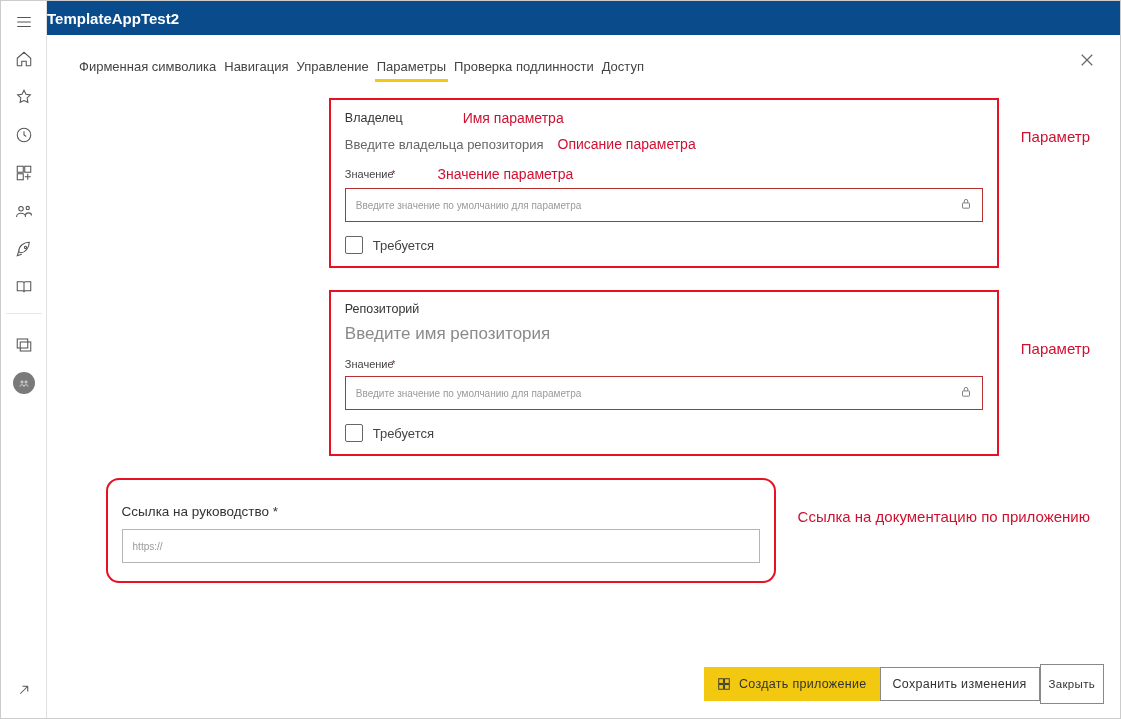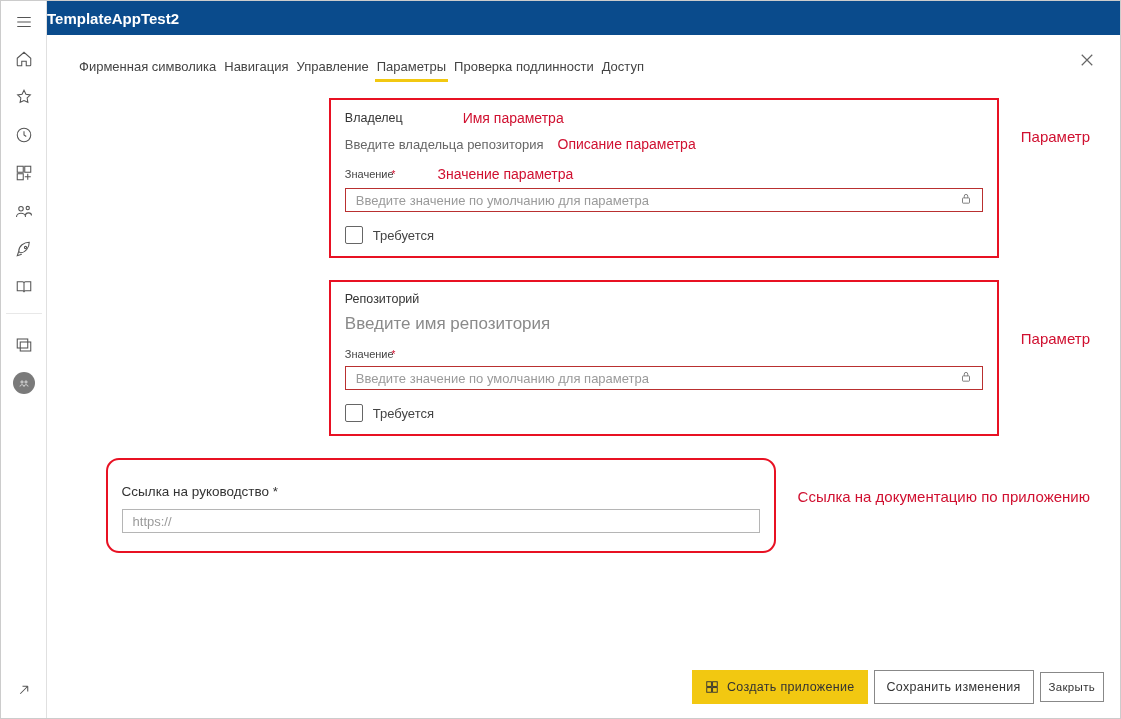--- a/index.html
+++ b/index.html
@@ -39,37 +39,37 @@
 
   .line1 { display:flex; align-items:center; gap:60px; font-size:13px; }
   .p-name { color:#333; font-size:12.5px; }
   .hint { color:#d01030; font-size:14px; }
   .p-desc { color:#666; font-size:13px; margin-top:10px; display:flex; gap:14px; align-items:baseline; }
   .p-desc-big { color:#8a8a8a; font-size:17px; margin-top:8px; }
   .val-label { font-size:11px; color:#444; margin-top:14px; display:flex; align-items:center; gap:40px; }
   .val-label .req-star { color:#d01030; font-size:10px; position:relative; left:-2px; }
 
   .input-wrap { position:relative; margin-top:6px; }
-  .input-wrap input { width:100%; height:24px; border:1px solid #b93030; padding:0 36px 0 10px; font-size:13px; color:#333; outline:none; }
+  .input-wrap input { width:100%; height:34px; border:1px solid #b93030; padding:0 36px 0 10px; font-size:10px; color:#333; outline:none; }
   .input-wrap input::placeholder { color:#9a9a9a; }
   .input-wrap .lock { position:absolute; right:10px; top:50%; transform:translateY(-50%); color:#777; }
   .input-wrap .lock svg { width:14px; height:14px; stroke:#777; fill:none; stroke-width:1.6; }
   .input-plain input { border:1px solid #b5b5b5; }
 
   .chk-row { display:flex; align-items:center; gap:10px; margin-top:14px; font-size:13px; color:#444; }
   .chk { width:18px; height:18px; border:1px solid #666; border-radius:2px; cursor:pointer; }
 
   .guide-label { font-size:13.5px; color:#333; margin-bottom:10px; display:flex; align-items:center; gap:6px; }
 
   
-  .footer { position:absolute; right:16px; bottom:14px; display:flex; gap:6px; align-items:center; }
+  .footer { position:absolute; right:16px; bottom:14px; display:flex; gap:0; align-items:center; }
   .btn { height:34px; padding:0 12px; font-size:12.5px; border:1px solid #888; background:#fff; cursor:pointer; display:flex; align-items:center; gap:8px; letter-spacing:.3px; color:#333; }
   .btn.primary { background:#f2c811; border-color:#f2c811; font-weight:500; }
   .btn svg { width:14px; height:14px; stroke:#333; fill:none; stroke-width:1.6; }
-  .btn.small { height:30px; font-size:11.5px; padding:0 8px; }
+  .btn.small { height:40px; font-size:11.5px; padding:0 8px; }
 </style>
 </head>
 <body>
 
 <div class="app">
 
   <div class="rail">
     <div class="slot hamburger">
         <svg viewBox="0 0 24 24">
           <path d="M3 6h18M3 12h18M3 18h18"></path>

